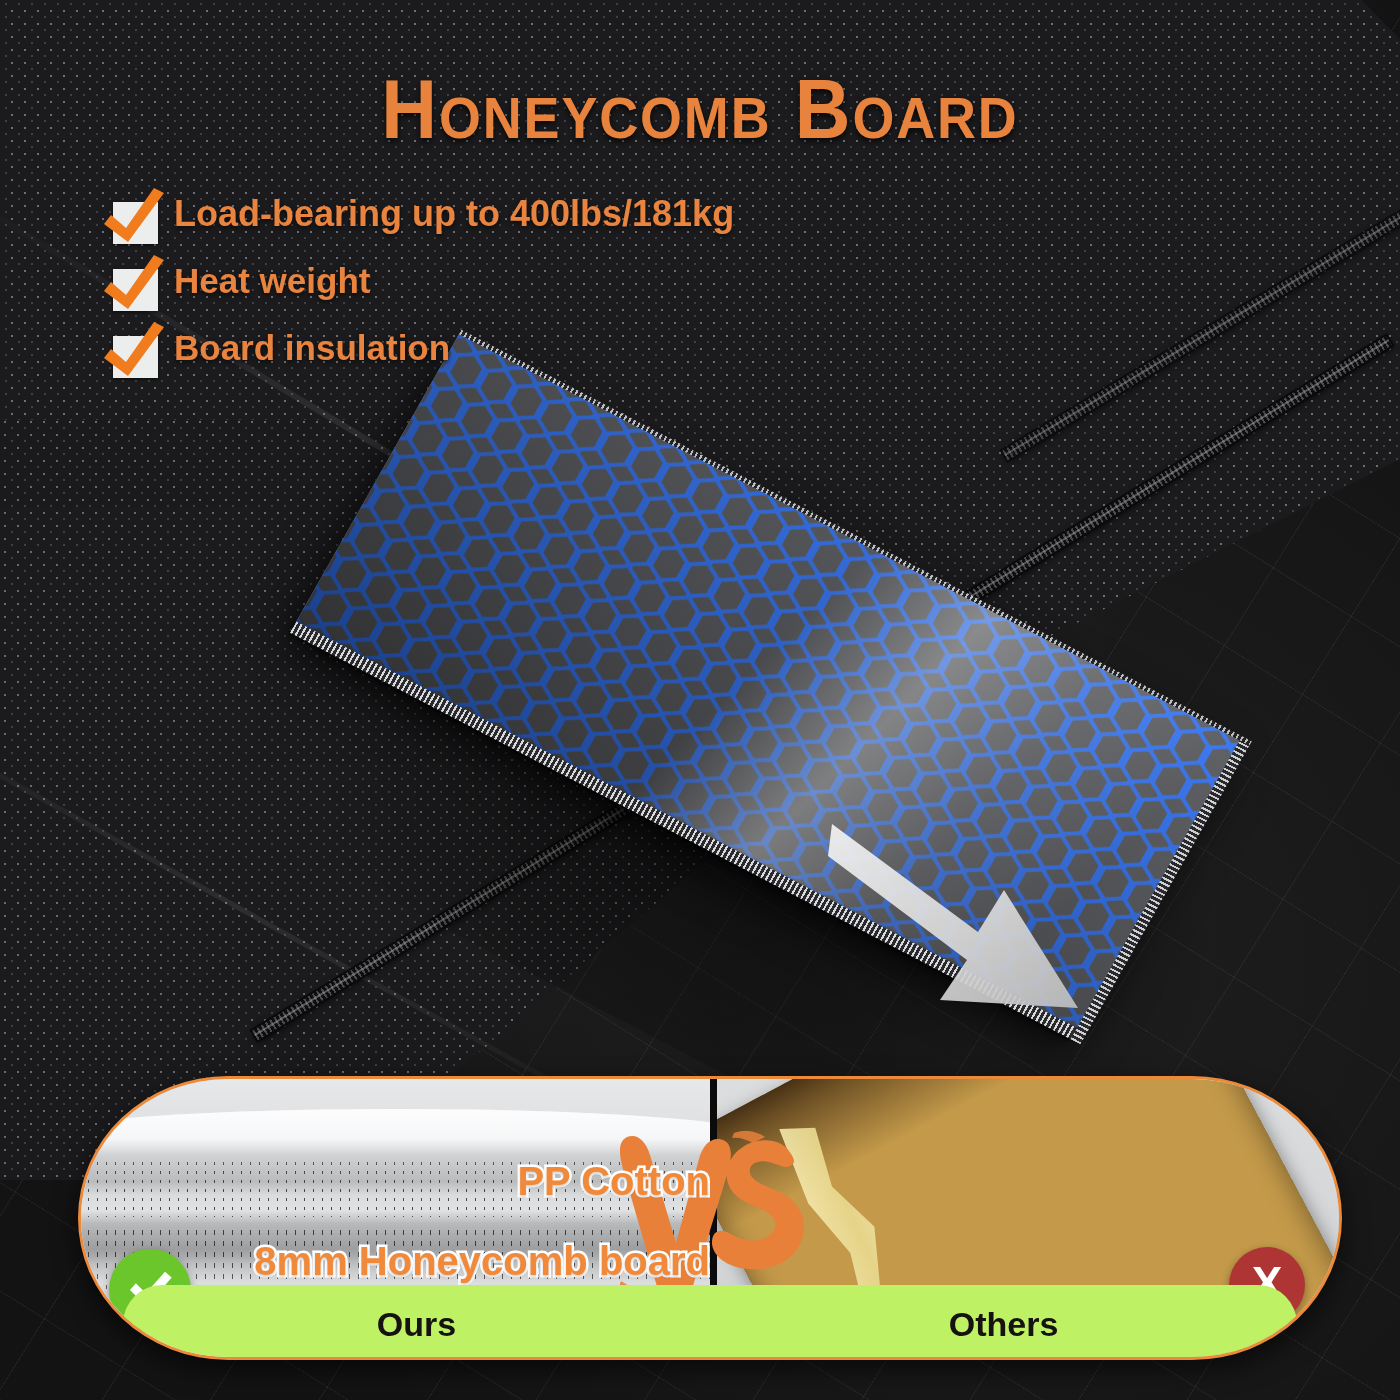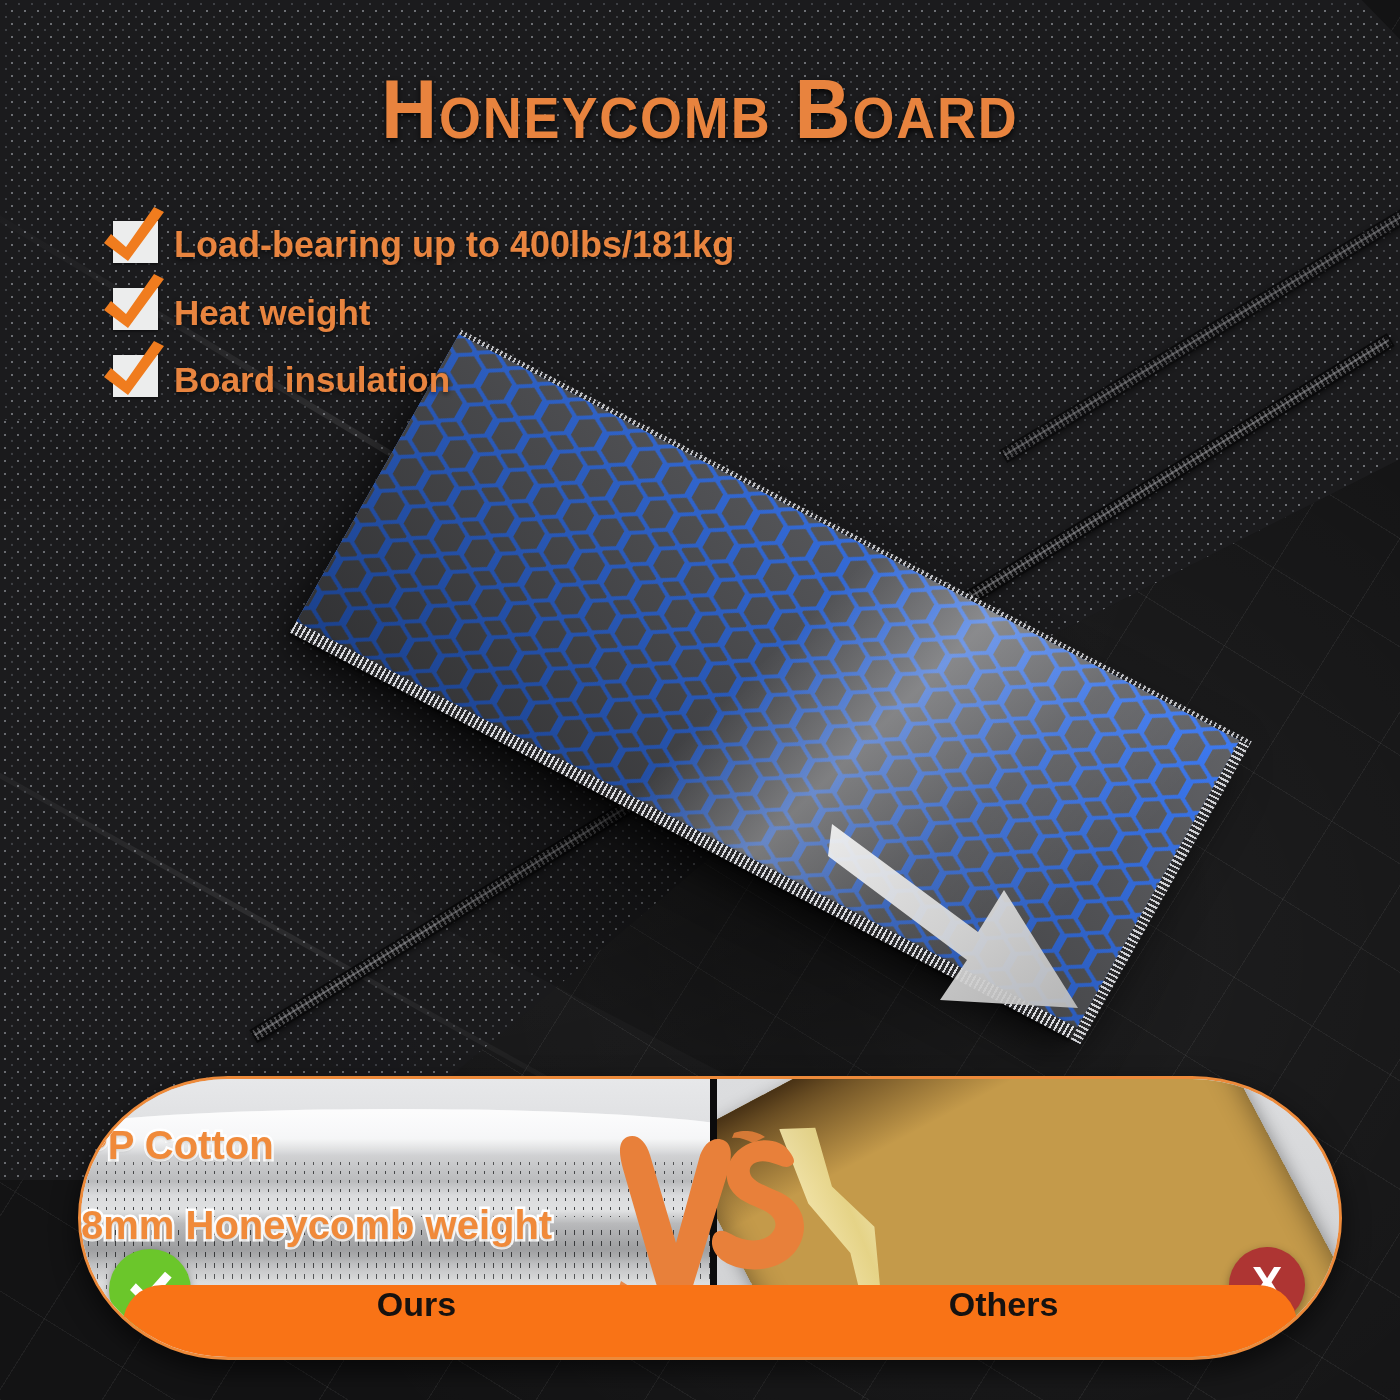--- a/index.html
+++ b/index.html
@@ -58,21 +58,21 @@
     font-weight:bold;
     font-variant:small-caps;
     letter-spacing:2px;
     transform:scaleX(.93);
     text-shadow:0 3px 7px rgba(0,0,0,.75);
     white-space:nowrap;
   }
 
   
   #features{position:absolute;left:108px;top:196px;width:800px;}
-  .feat{display:flex;align-items:flex-end;height:67px;}
+  .feat{display:flex;align-items:flex-start;height:67px;}
   .chk{position:relative;width:52px;height:48px;flex:0 0 52px;}
   .chk .box{
     position:absolute;left:5px;top:6px;width:45px;height:42px;
     background:#eceded;box-shadow:0 1px 3px rgba(0,0,0,.6);
   }
   .chk svg{position:absolute;left:-6px;top:-8px;width:64px;height:62px;}
   .feat-label{
     color:#E8843F;font-weight:bold;font-size:35px;
     white-space:nowrap;line-height:1;
     text-shadow:0 2px 5px rgba(0,0,0,.6);
@@ -202,34 +202,35 @@
   #vs{position:absolute;left:calc(50.2% - 100px);top:52px;width:200px;height:190px;z-index:7;}
 
   
   .badge{position:absolute;border-radius:50%;display:flex;align-items:center;justify-content:center;z-index:8;}
   #badge-ok{left:28px;top:170px;width:82px;height:82px;background:#6BC62B;box-shadow:0 3px 8px rgba(0,0,0,.35);}
   #badge-no{right:34px;top:168px;width:76px;height:76px;background:#AE3533;box-shadow:0 3px 8px rgba(0,0,0,.35);}
   #badge-no span{color:#fff;font-weight:bold;font-size:46px;line-height:1;transform:translateY(-2px);}
 
   
   .ov-label{
-    position:absolute;z-index:9;left:0;right:50%;text-align:left;
+    position:absolute;z-index:9;left:0;right:50%;text-align:right;
     font-weight:bold;color:#F08A3A;white-space:nowrap;
     -webkit-text-stroke:5px #ffffff;
     paint-order:stroke fill;
     text-shadow:0 2px 3px rgba(0,0,0,.18);
+    margin-top:36px;
   }
   #ov-pp{top:44px;font-size:40px;}
   #ov-hc{top:124px;font-size:40px;}
 
   
   #ourbar{
     position:absolute;left:42px;right:42px;bottom:-6px;height:78px;
-    background:#f97316;border-radius:42px;z-index:10;
-    display:flex;align-items:flex-start;
+    background:#bef264;border-radius:42px;z-index:10;
+    display:flex;align-items:center;
   }
   #ourbar .half{flex:1;text-align:center;color:#161210;font-weight:bold;font-size:34px;}
 </style>
 </head>
 <body>
 
 <div id="photo">
 
   <div class="fabric-quilt" style="left:0;top:0;width:1400px;height:1400px;"></div>
 
@@ -354,21 +355,21 @@
       <path d="M176 20 C168 8 148 6 133 14 C116 23 109 42 117 57 C124 70 140 74 152 80
                C163 86 166 95 158 103 C149 112 131 111 118 103 C108 97 100 99 99 110
                C98 124 113 136 134 138 C159 141 182 129 189 108 C196 86 184 68 164 60
                C150 54 139 50 137 42 C135 33 145 28 156 31 C165 33 172 38 177 35 C183 32 182 28 176 20 Z"></path>
       <path d="M8 150 C22 160 40 166 58 164 L52 178 C34 179 16 172 4 162 Z" opacity=".9"></path>
       <path d="M121 2 C131 -2 144 0 152 6 L140 12 C132 8 126 6 119 7 Z" opacity=".85"></path>
     </g>
   </svg>
 
   <div class="ov-label" id="ov-pp">PP Cotton</div>
-  <div class="ov-label" id="ov-hc">8mm Honeycomb weight</div>
+  <div class="ov-label" id="ov-hc">8mm Honeycomb board</div>
 
   <div class="badge" id="badge-ok">
     <svg viewBox="0 0 60 60" width="50" height="50" xmlns="http://www.w3.org/2000/svg">
       <path d="M6 30 L13 22 L25 34 L48 8 L56 15 L26 50 Z" fill="#ffffff"></path>
     </svg>
   </div>
   <div class="badge" id="badge-no">
     <span>X</span>
   </div>
 

